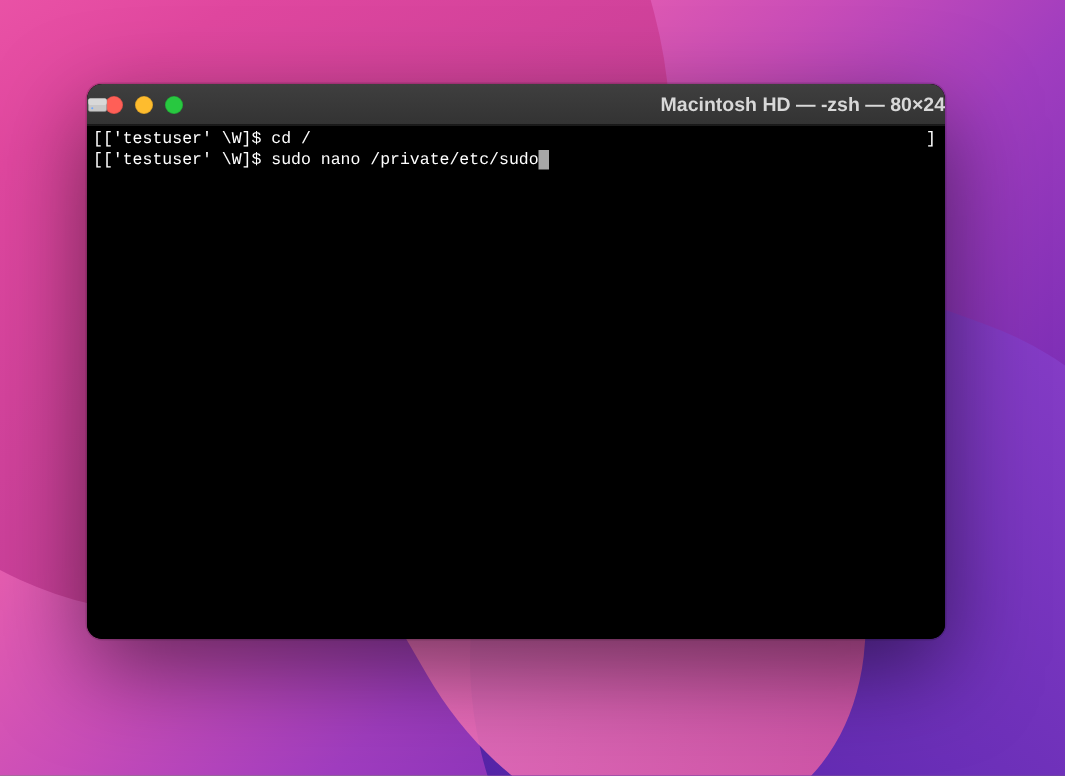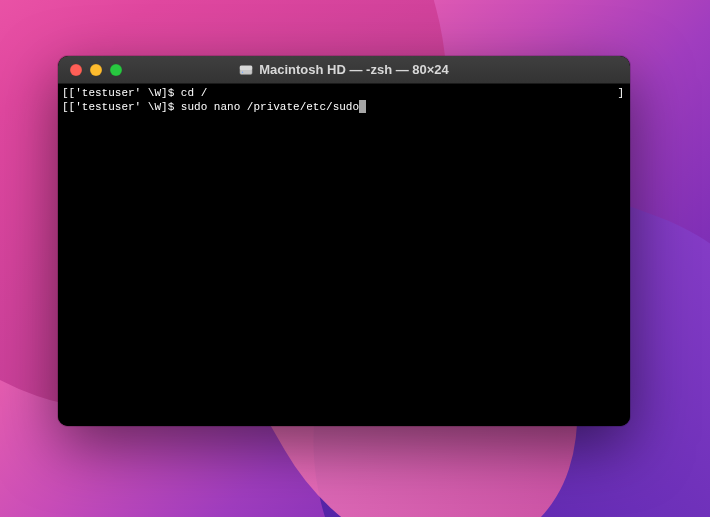--- a/index.html
+++ b/index.html
@@ -107,21 +107,21 @@
     
     .tl-close { background: #ff5f57; box-shadow: inset 0 0 0 0.5px rgba(0,0,0,0.15); }
     .tl-min { background: #febc2e; box-shadow: inset 0 0 0 0.5px rgba(0,0,0,0.15); }
     .tl-max { background: #28c840; box-shadow: inset 0 0 0 0.5px rgba(0,0,0,0.15); }
     
     .title-content {
       position: absolute;
       left: 0;
       right: 0;
       display: flex;
-      justify-content: center;
+      justify-content: space-between;
       align-items: center;
       gap: 6px;
       pointer-events: none;
     }
     
     .hd-icon {
       width: 14px;
       height: 14px;
     }
     

